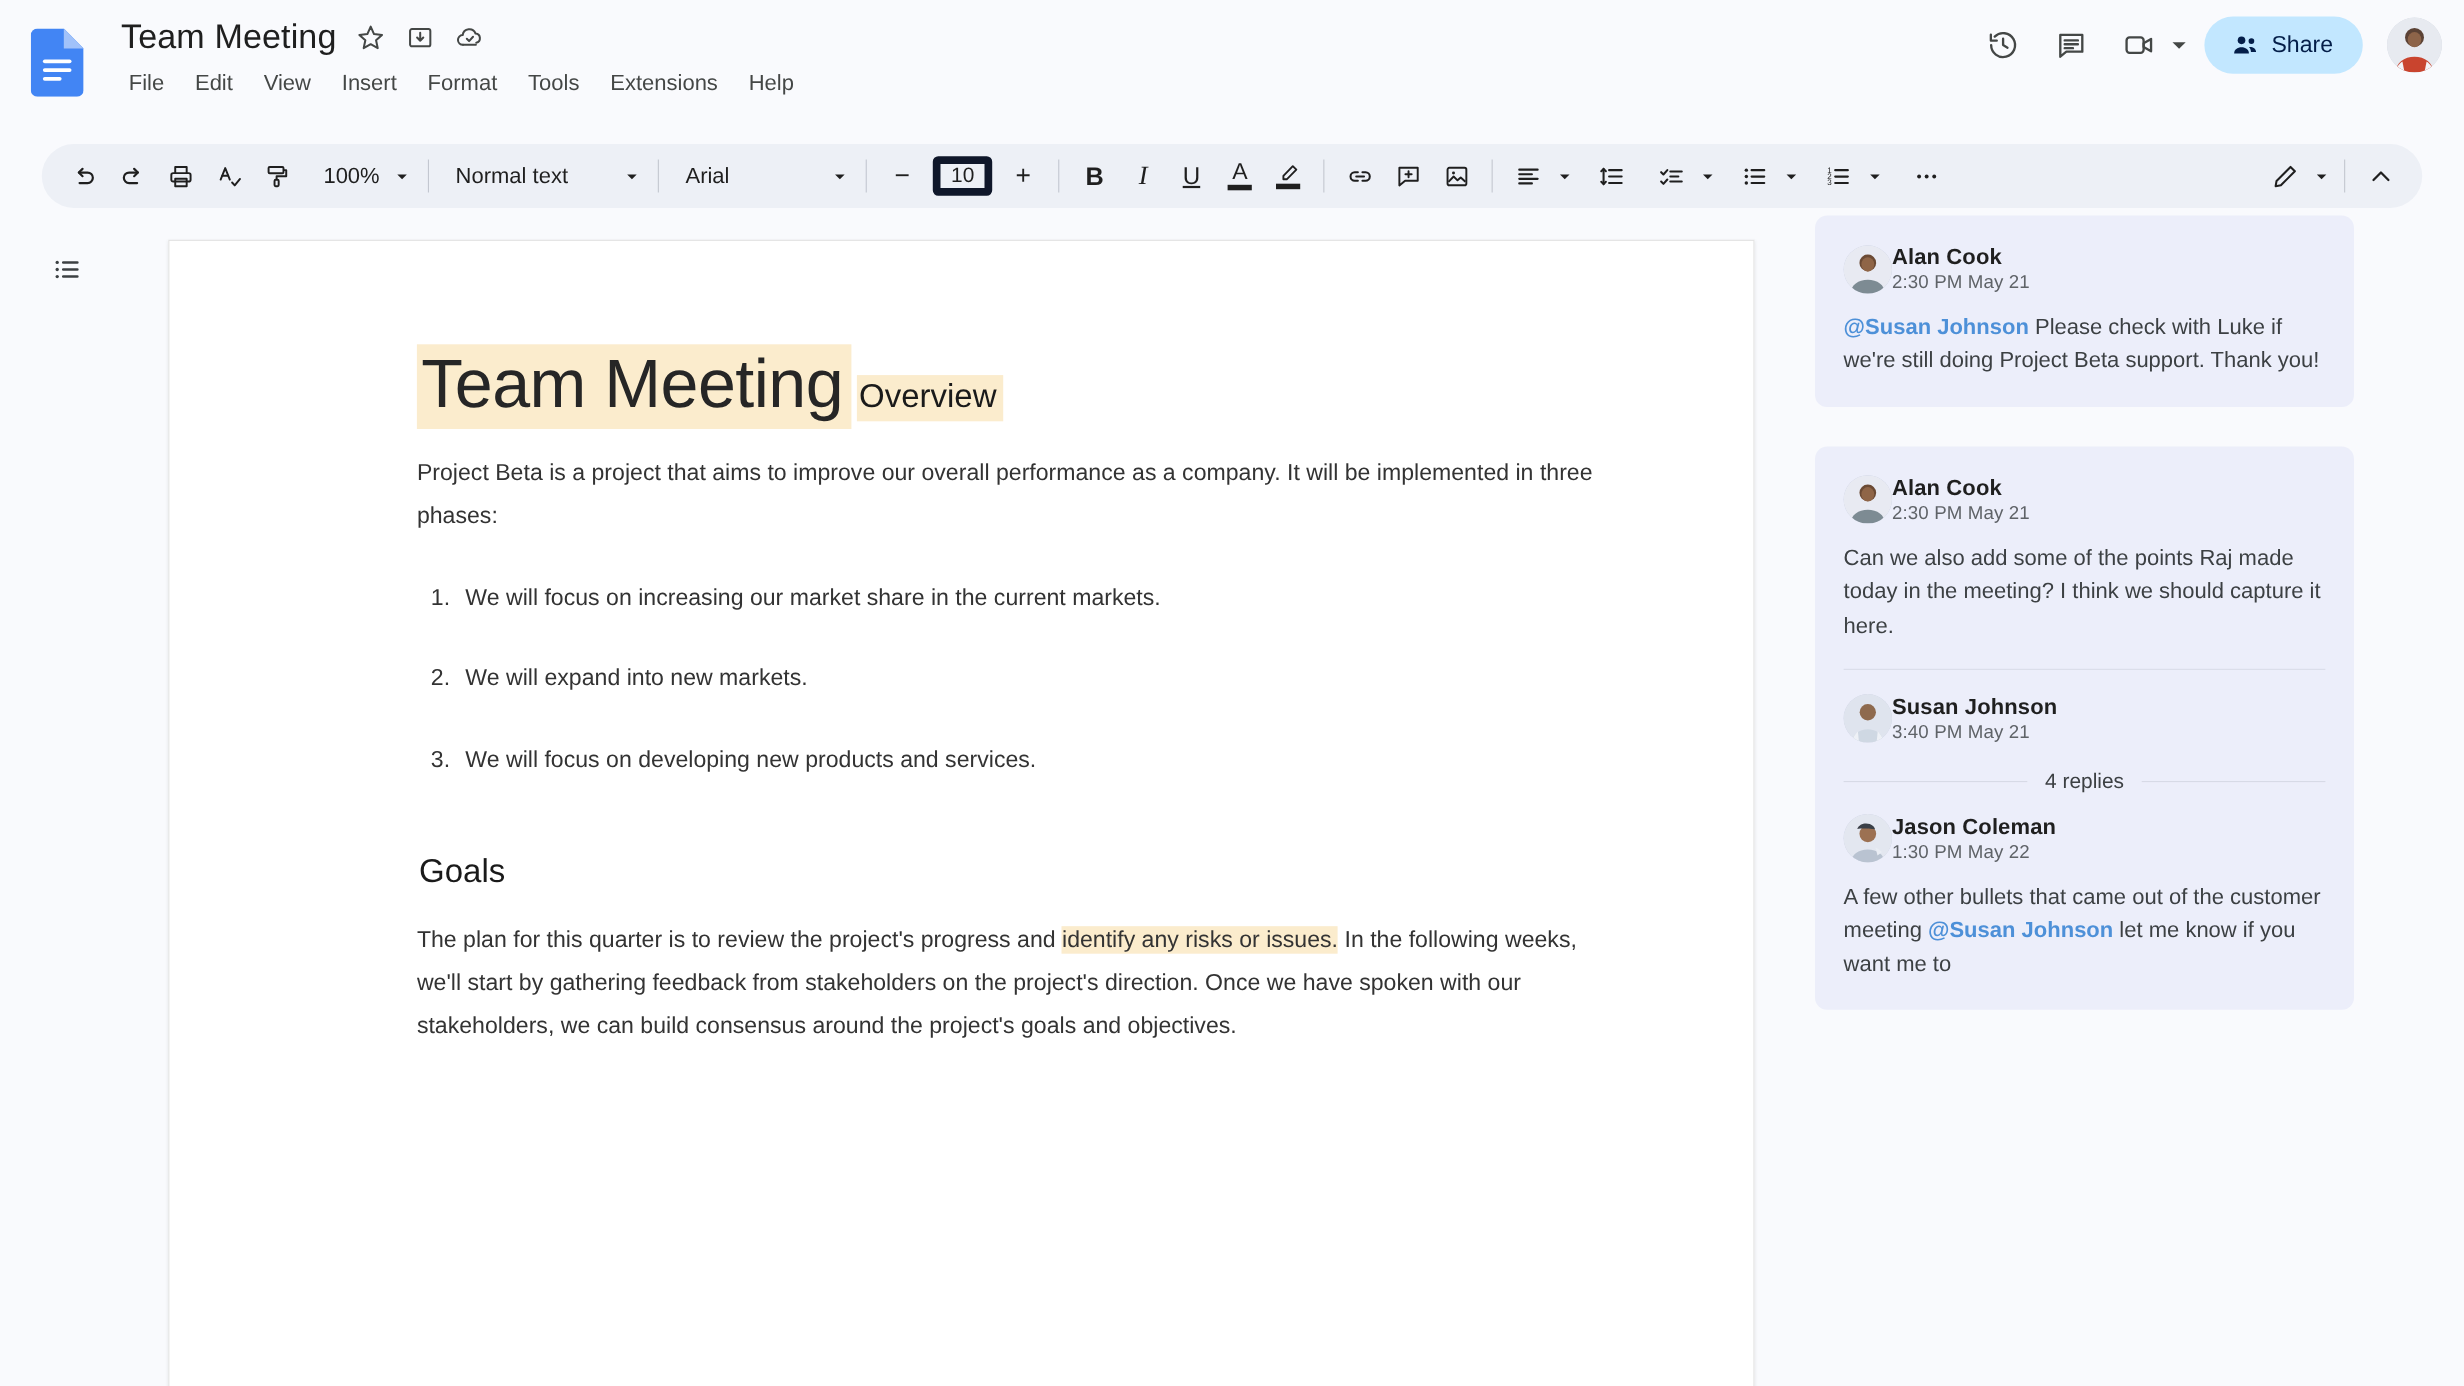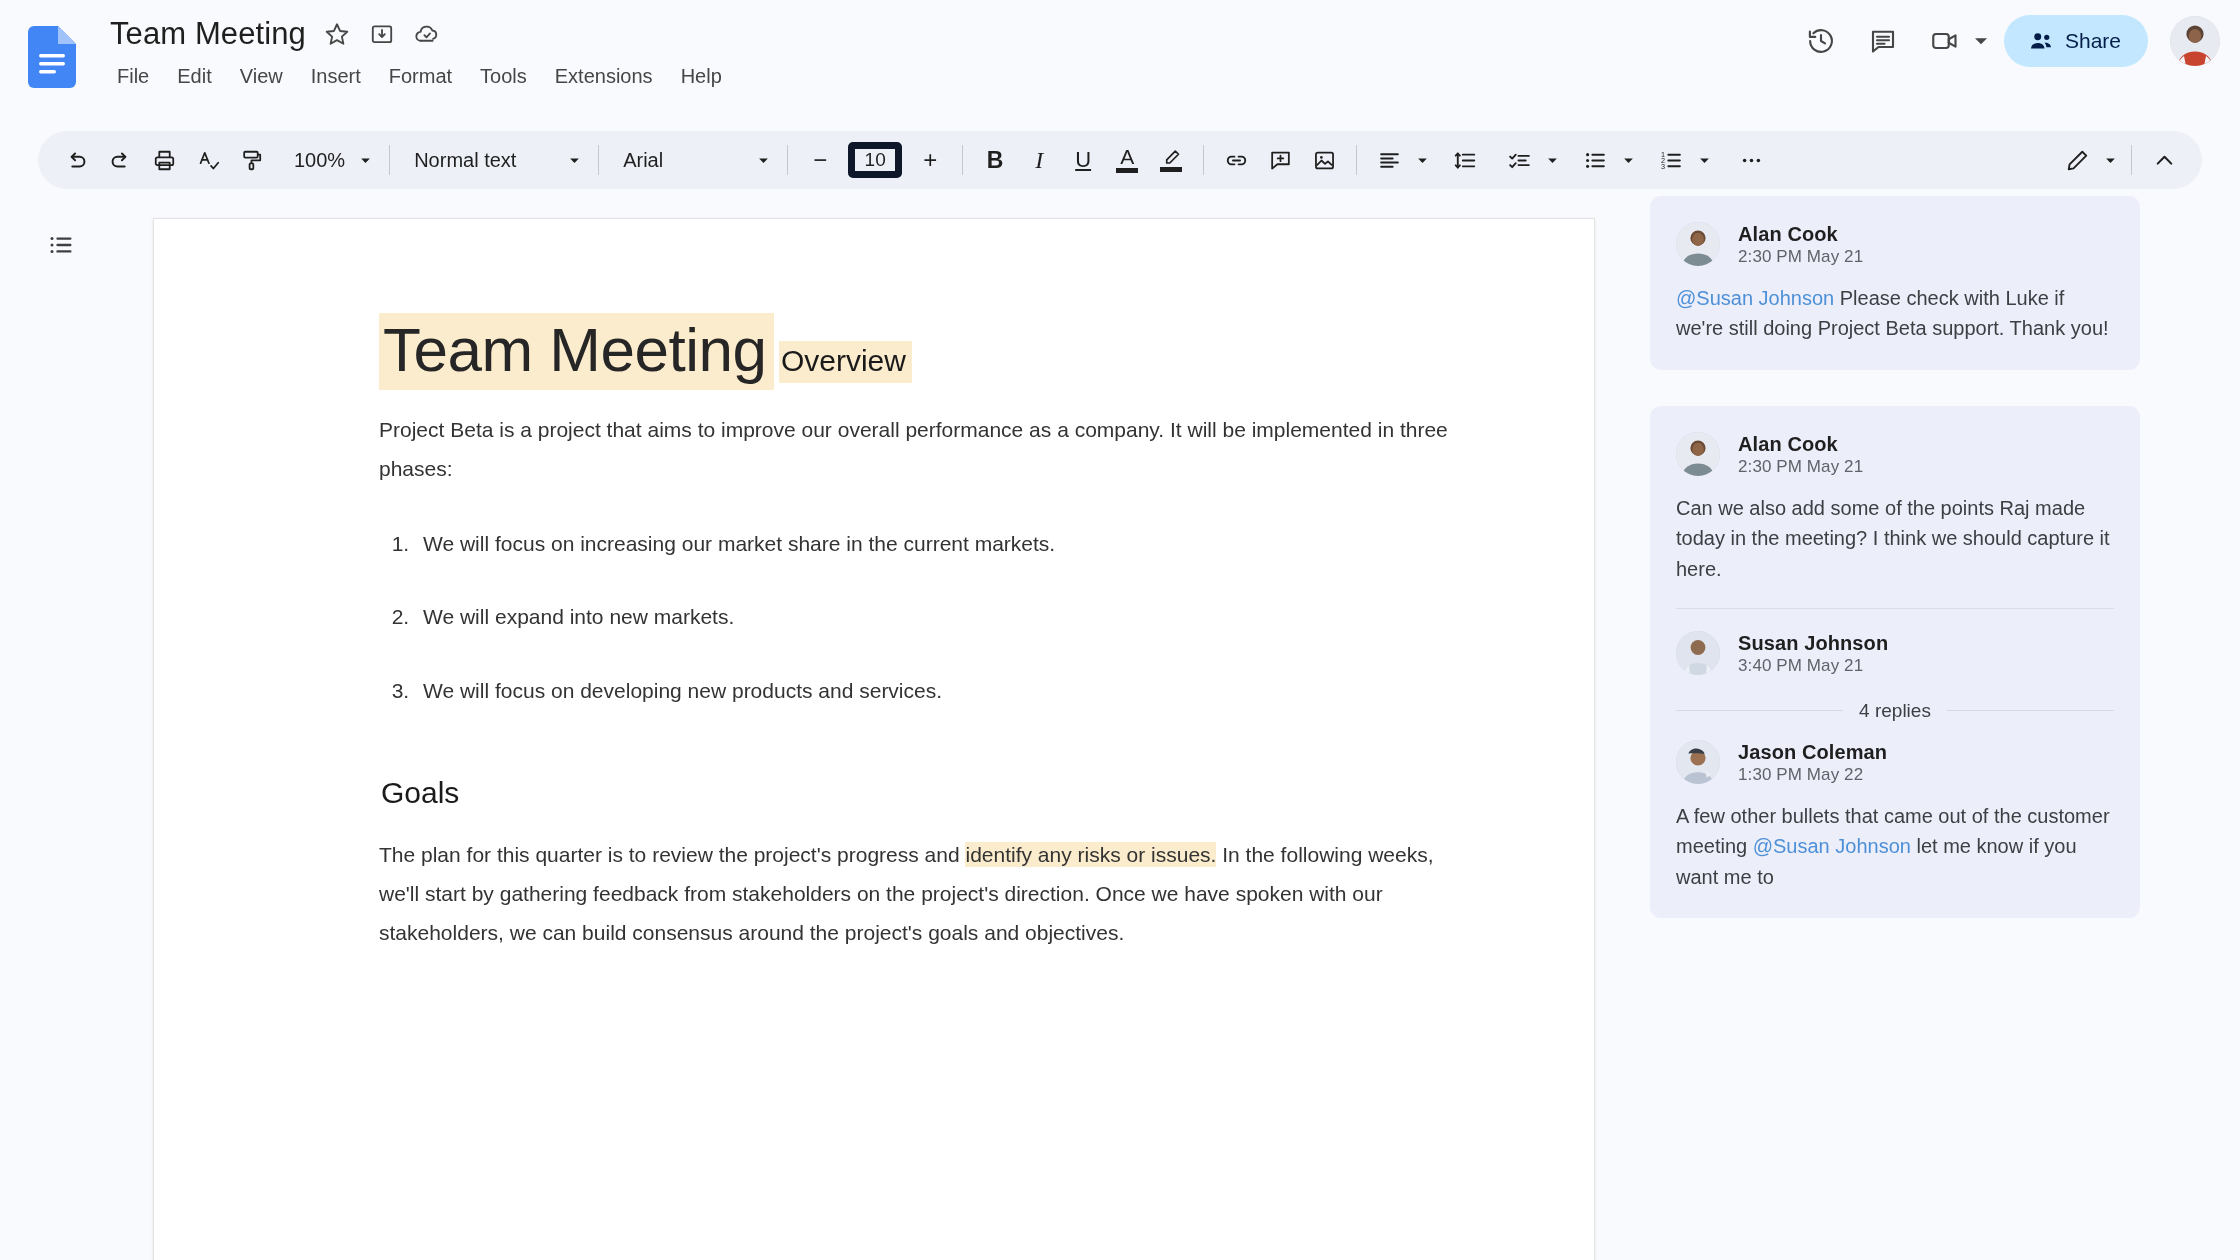--- a/index.html
+++ b/index.html
@@ -119,30 +119,30 @@
 
   #phase-list { margin-top: 28px; padding-left: 36px; }
   #phase-list li { font-size: 21px; line-height: 1.74; color: #333333; padding-left: 8px; margin-top: 37px; }
 
   
   #comments { position: absolute; left: 1650px; top: 196px; width: 500px; }
   .comment-card {
     width: 490px; background: #eceefa; border-radius: 11px;
     padding: 26px 26px 26px 26px; margin-bottom: 36px;
   }
-  .c-head { display: flex; align-items: flex-start; gap: 18px; }
+  .c-head { display: flex; align-items: center; gap: 0; }
   .c-avatar {
     width: 44px; height: 44px; border-radius: 50%; flex: 0 0 auto;
     overflow: hidden; background: #cfd4e4; position: relative;
   }
   .c-meta { display: flex; flex-direction: column; gap: 1px; padding-top: 1px; }
   .c-author { font-size: 20px; font-weight: 700; color: #1f1f1f; letter-spacing: .1px; }
   .c-time { font-size: 17px; color: #5f6368; letter-spacing: .1px; }
   .c-text { margin-top: 16px; font-size: 20px; line-height: 1.52; color: #3c4043; }
-  .mention { color: #4d90d8; }
+  .mention { color: #4d90d8; font-weight: bold; }
   .c-divider { height: 1px; background: #dadce8; margin: 24px 0 22px 0; }
   .replies-row { display: flex; align-items: center; gap: 16px; margin: 24px 0 18px 0; }
   .replies-line { flex: 1 1 auto; height: 1px; background: #d7dae6; }
   .replies-label { font-size: 19px; color: #3c4043; white-space: nowrap; }
 </style>
 </head>
 <body>
 
 <div id="app">
 

